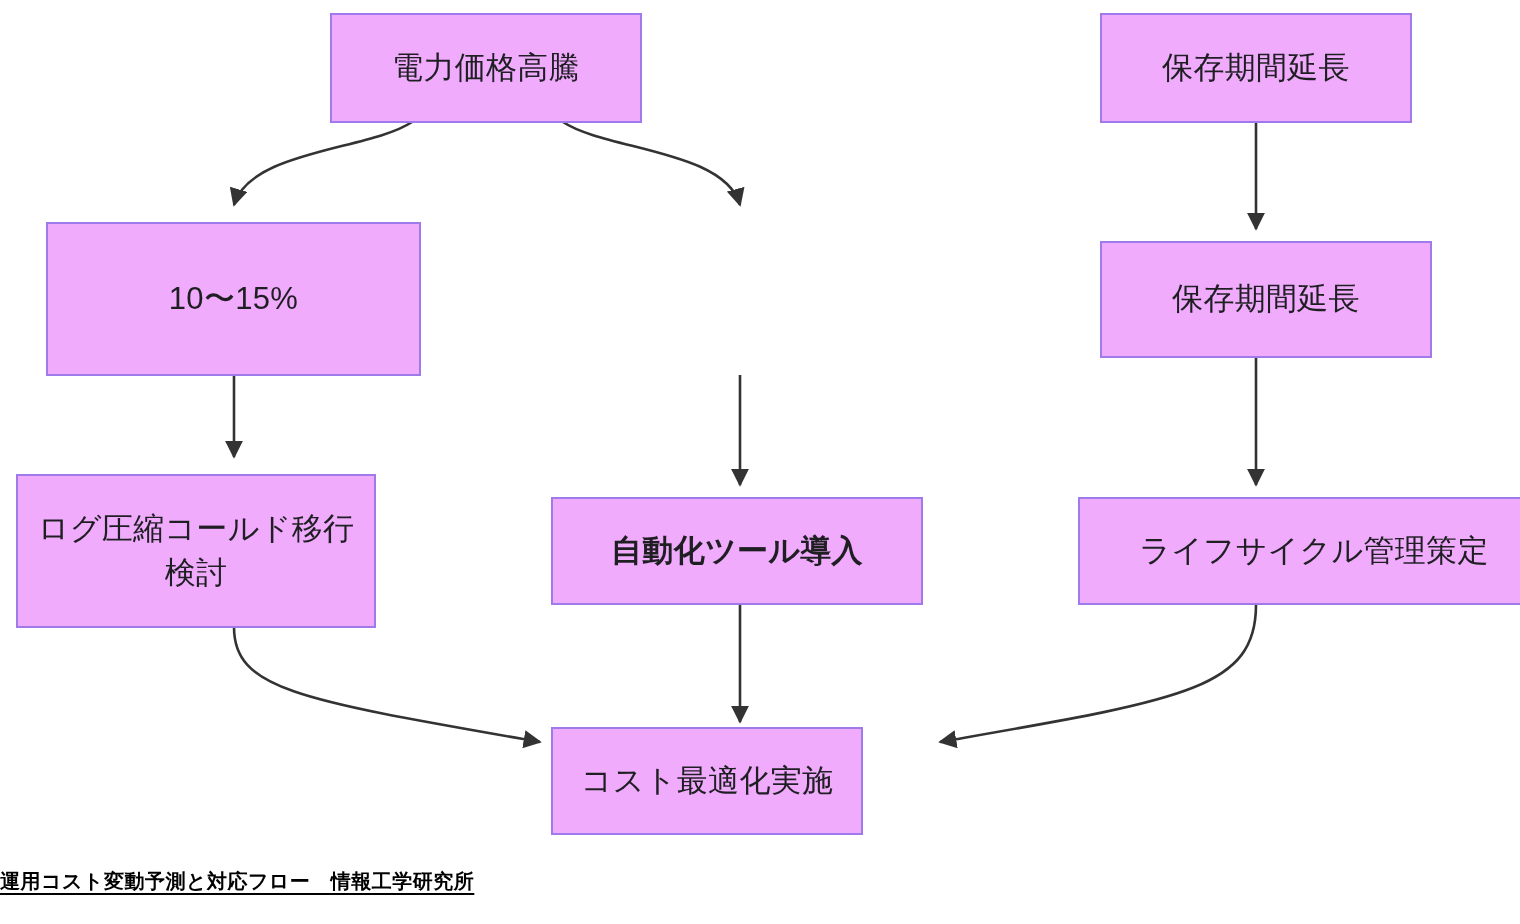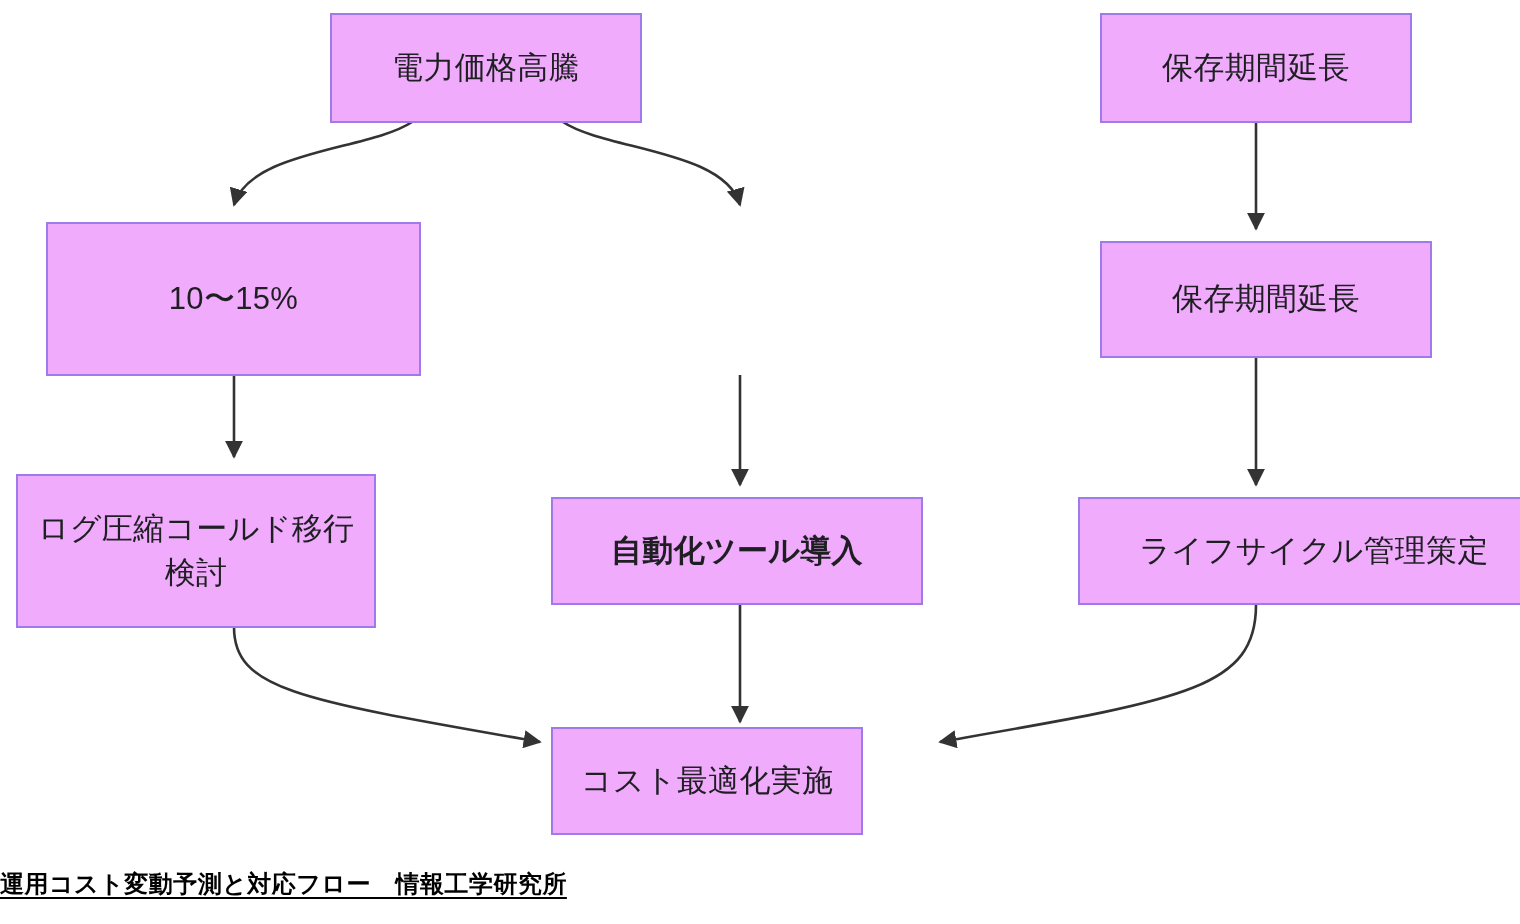--- a/index.html
+++ b/index.html
@@ -45,21 +45,21 @@
     z-index: 2;
   }
   .node .line2 {
     display: block;
     text-align: right;
   }
   #caption {
     position: absolute;
     left: 0;
     top: 868px;
-    font-size: 24px;
+    font-size: 20px;
     font-weight: bold;
     color: #000000;
     letter-spacing: 0.5px;
     white-space: pre;
     text-decoration: underline;
     text-underline-offset: 5px;
     z-index: 3;
   }
 </style>
 </head>

